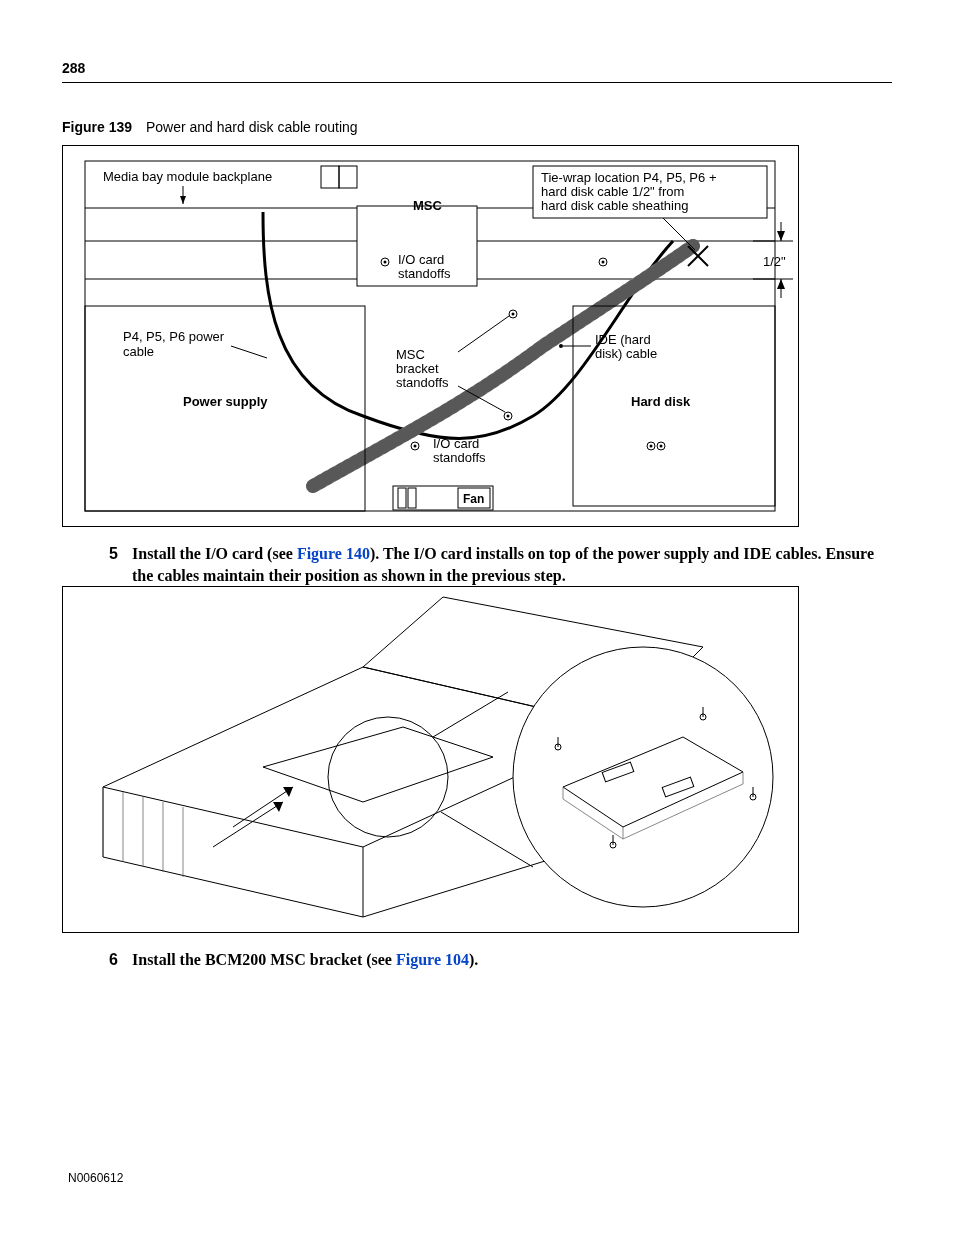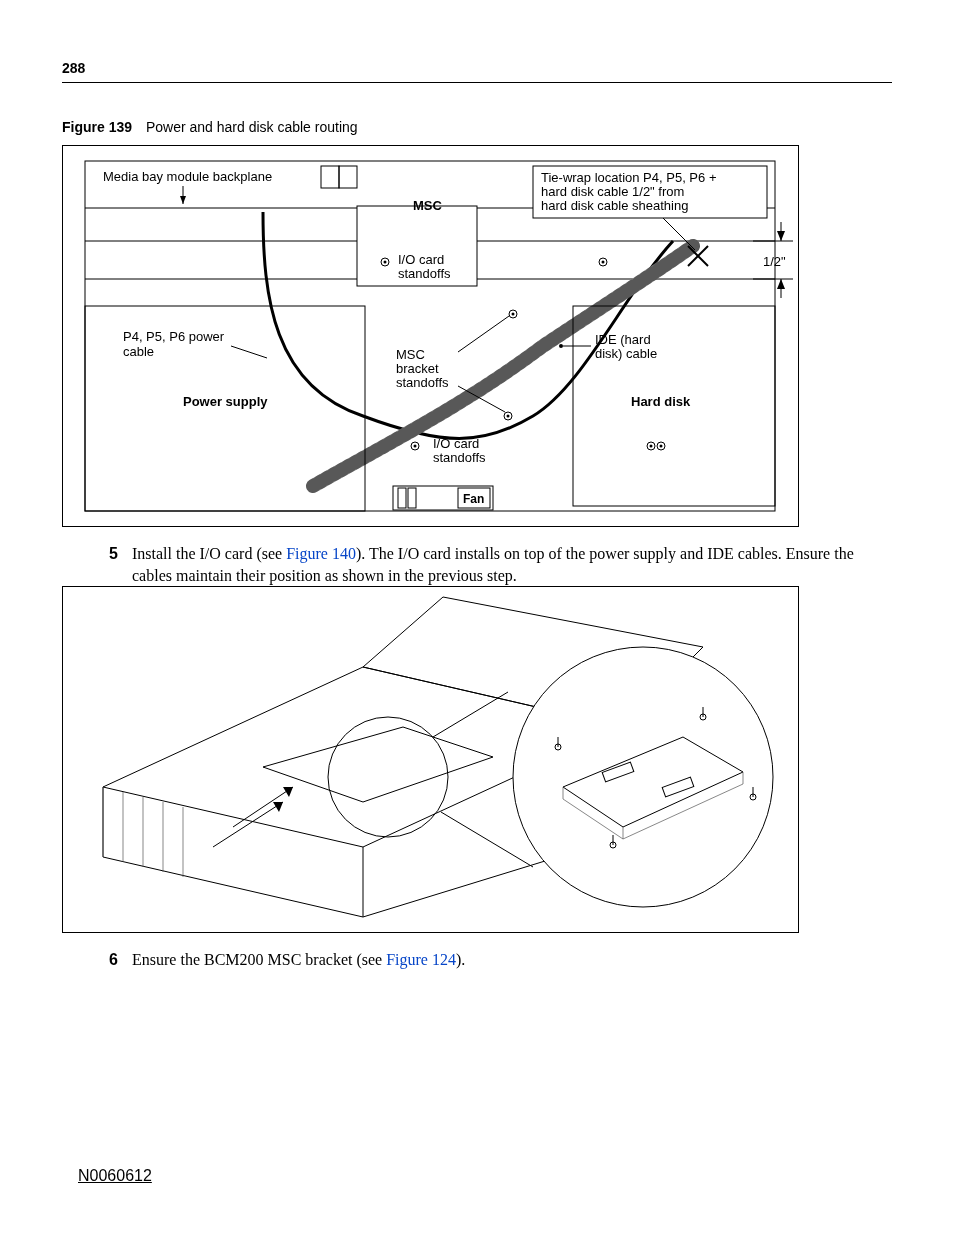--- a/index.html
+++ b/index.html
@@ -52,29 +52,28 @@
     line-height: 1.35;
   }
   .step .num {
     font-family: Arial, Helvetica, sans-serif;
     font-weight: bold;
     width: 70px;
     text-align: right;
     padding-right: 14px;
     box-sizing: border-box;
   }
-  .step .body { flex: 1; }
+  .step .body { flex: 1; font-weight: bold; }
   .link { color: #0645c8; }
   .footer {
     position: absolute;
-    left: 78px;
+    left: 68px;
     bottom: 50px;
     font-family: Arial, Helvetica, sans-serif;
-    font-size: 16px;
-    text-decoration: underline;
+    font-size: 12px;
   }
 
   
   .f139 svg { position:absolute; inset:0; }
   .lbl { font-family: Arial, Helvetica, sans-serif; fill:#000; }
   .lbl-b { font-weight: bold; }
 
   
   .f140 svg { position:absolute; inset:0; }
   .iso { fill:none; stroke:#000; stroke-width:1; stroke-linejoin:round; }
@@ -235,18 +234,18 @@
           <line x1="690" y1="200" x2="690" y2="210"></line>
         <circle cx="550" cy="258" r="3"></circle>
           <line x1="550" y1="248" x2="550" y2="258"></line>
       </g>
     </svg>
   </div>
 
   <div class="step">
     <div class="num">6</div>
     <div class="body">
-      <span>Ensure the BCM200 MSC bracket (see </span><span class="link">Figure 124</span><span>).</span>
+      <span>Install the BCM200 MSC bracket (see </span><span class="link">Figure 104</span><span>).</span>
     </div>
   </div>
 
   <div class="footer">N0060612</div>
 </div>
 
 </body></html>

